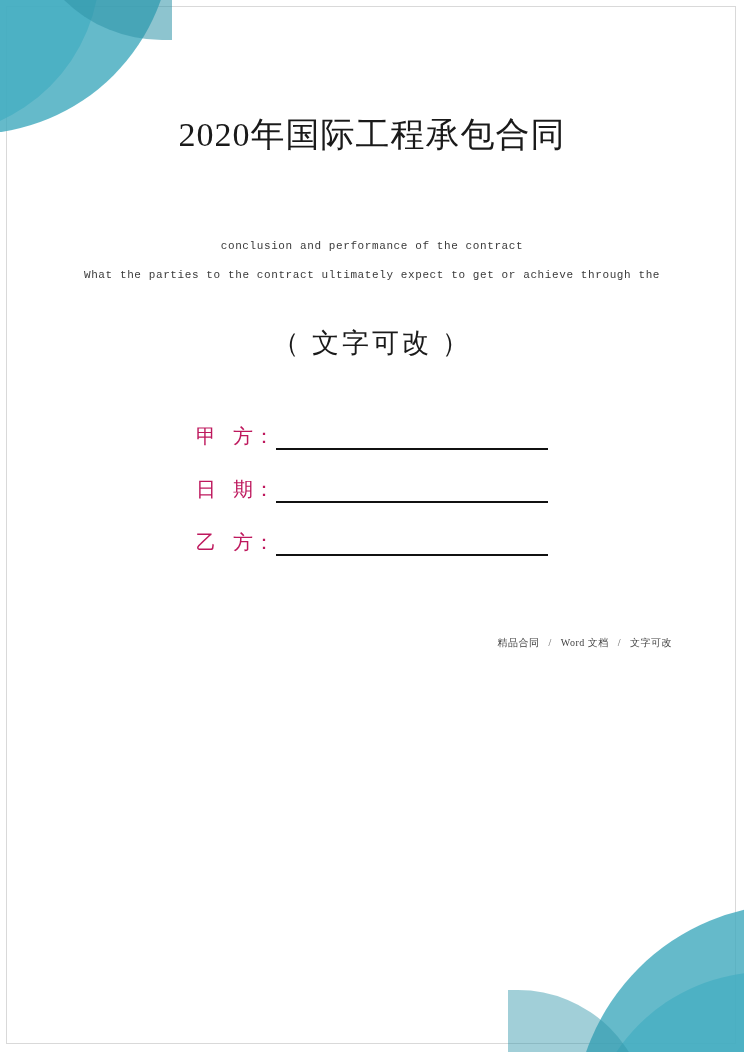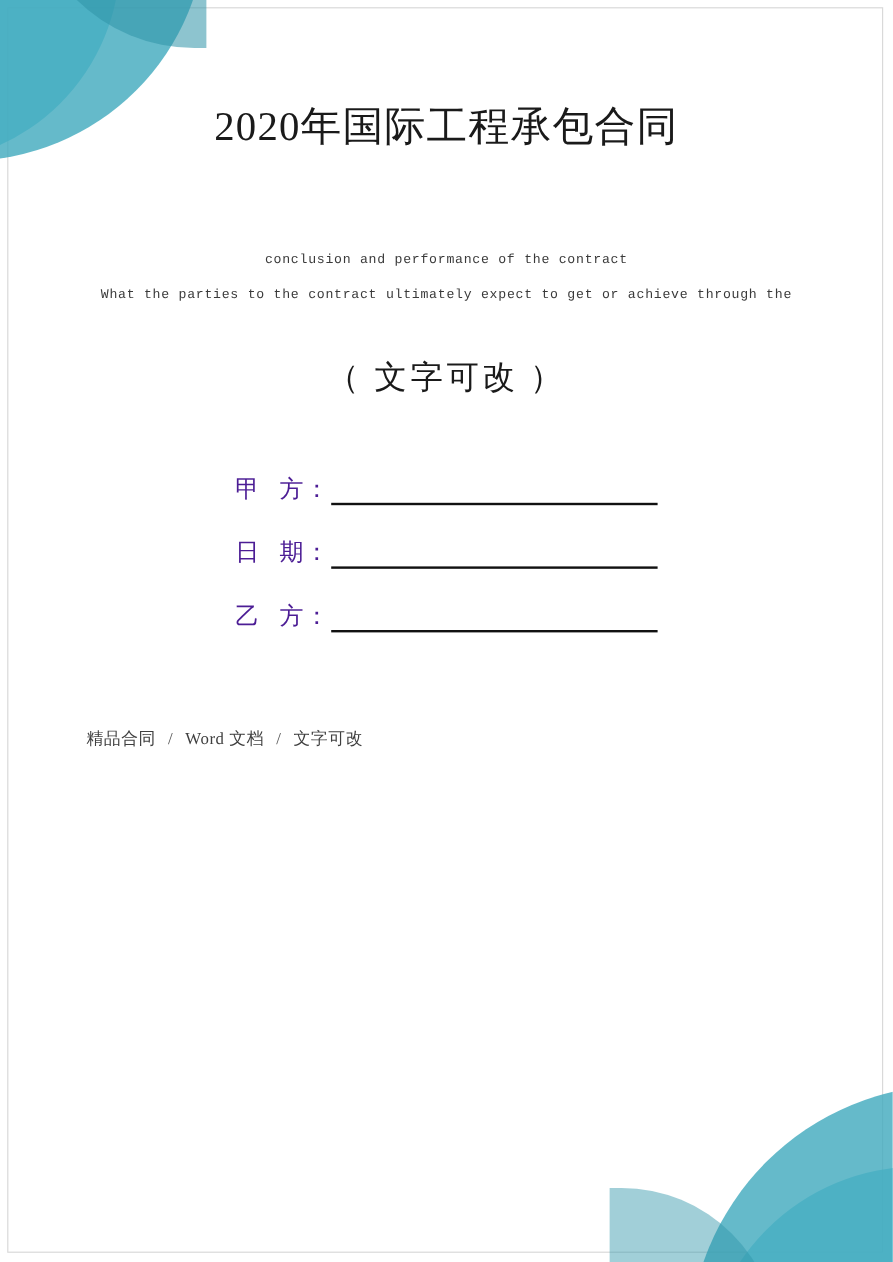--- a/index.html
+++ b/index.html
@@ -101,21 +101,21 @@
   .content {
     position: relative;
     z-index: 2;
     width: 744px;
     box-sizing: border-box;
     padding: 0 72px;
   }
 
   .doc-title {
     margin: 0;
-    padding-top: 83px;
+    padding-top: 112px;
     text-align: center;
     font-family: "Liberation Serif", serif;
     font-size: 34px;
     font-weight: 400;
     letter-spacing: 1px;
     color: #1a1a1a;
     white-space: nowrap;
   }
 
   .subtitle-en {
@@ -143,21 +143,21 @@
   .fields {
     margin: 0 auto;
     padding-top: 62px;
     width: 352px;
   }
 
   .field-row {
     display: flex;
     align-items: flex-end;
     font-size: 20px;
-    color: #4c1d95;
+    color: #be185d;
     margin-bottom: 26px;
   }
   .field-label {
     flex: 0 0 auto;
     letter-spacing: 1px;
     white-space: nowrap;
     font-family: "Liberation Serif", serif;
   }
   .field-label .gap {
     display: inline-block;
@@ -166,22 +166,22 @@
   .field-line {
     flex: 1 1 auto;
     border-bottom: 2px solid #111111;
     height: 20px;
     margin-left: 1px;
   }
 
   .footer-note {
     margin: 0;
     padding-top: 54px;
-    text-align: left;
-    font-size: 14px;
+    text-align: right;
+    font-size: 10px;
     color: #3f3f3f;
     letter-spacing: 0.5px;
     font-family: "Liberation Serif", serif;
   }
   .footer-note .sep {
     display: inline-block;
     padding: 0 6px;
     color: #555555;
   }
 </style>

